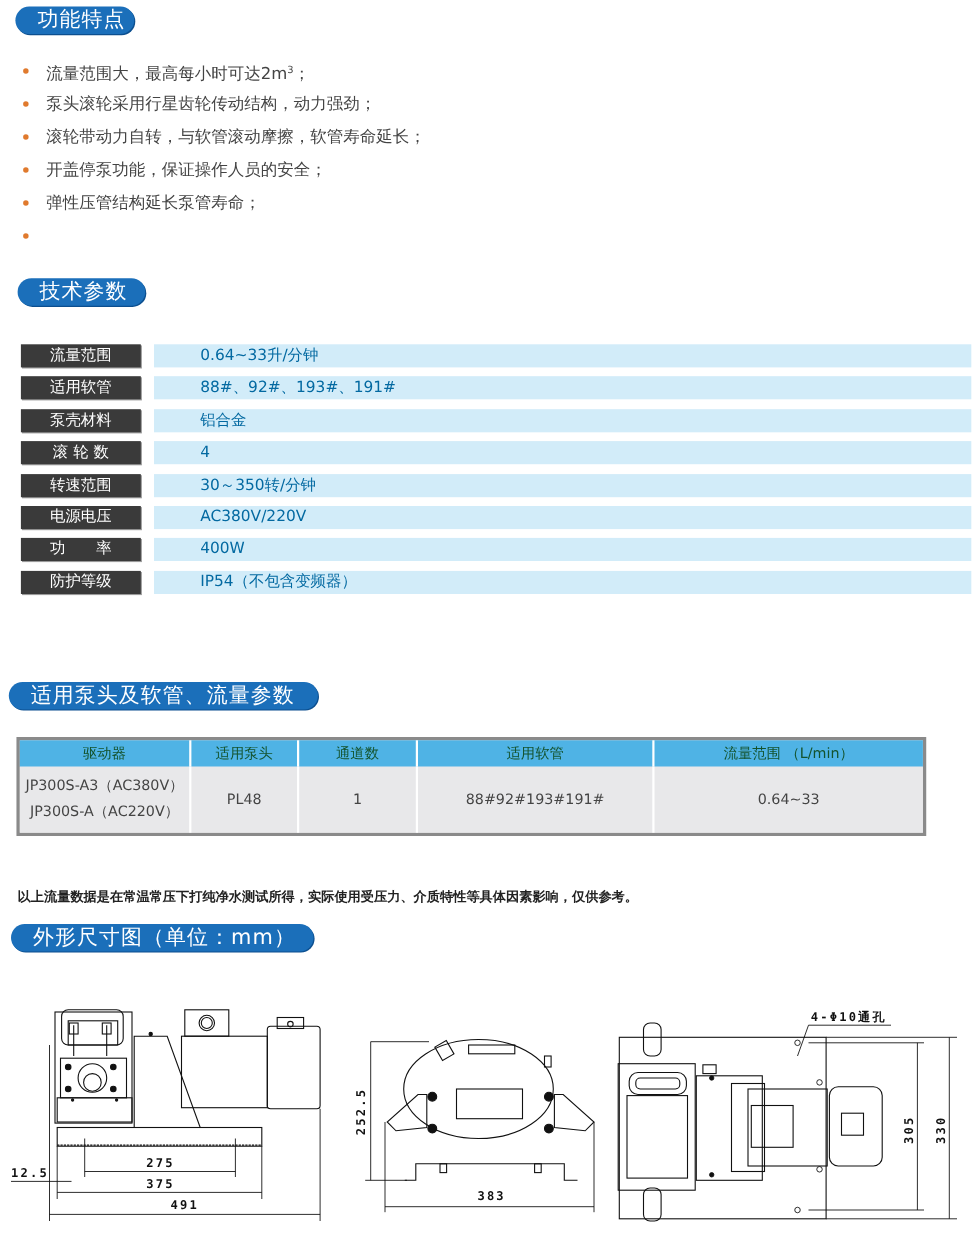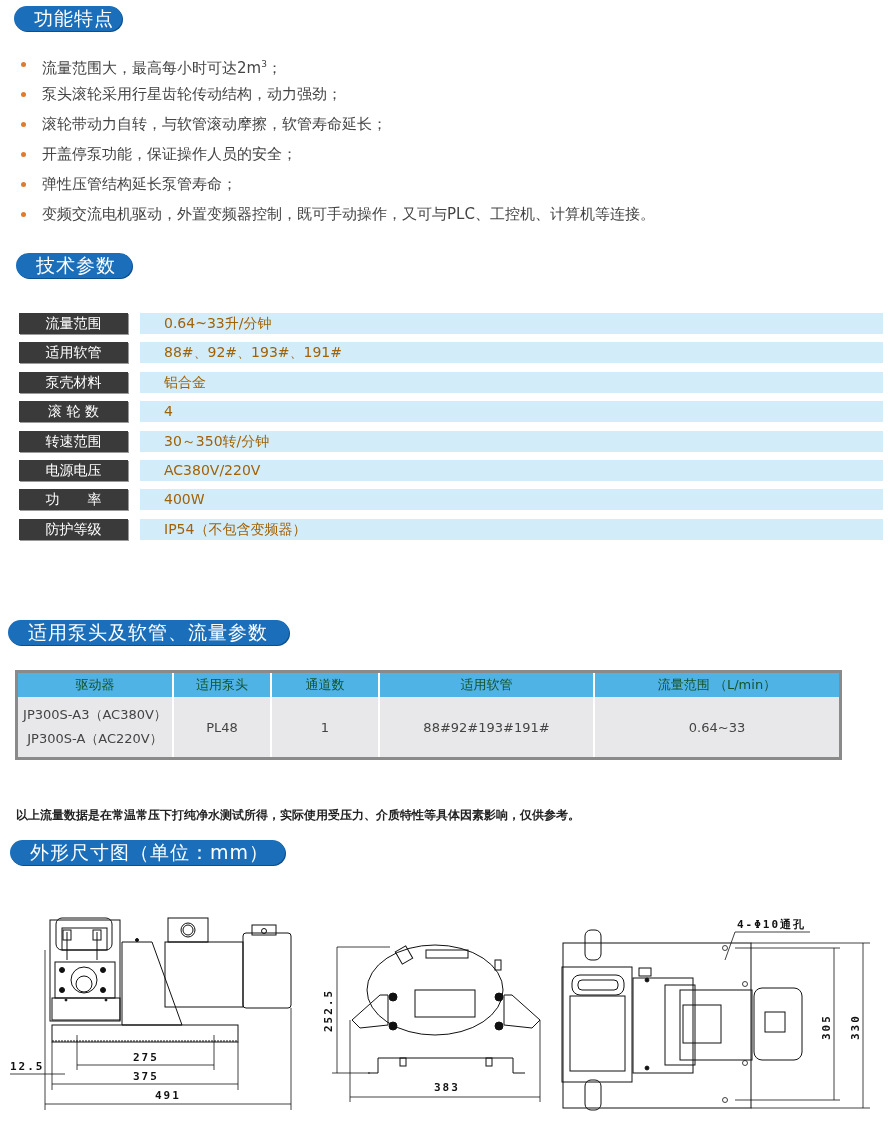--- a/index.html
+++ b/index.html
@@ -47,23 +47,23 @@
     font-size: 14px;
     text-align: center;
     line-height: 21px;
     box-shadow: 1px 1px 0 #9a9a9a;
   }
   .spec-value {
     position: absolute; left: 121px; top: 0; right: 0;
     height: 21px;
     background: #d2ecf9;
     font-size: 14px;
-    color: #a16207;
+    color: #0369a1;
     line-height: 21px;
-    padding-left: 24px;
+    padding-left: 42px;
   }
 
   .pump-table-wrap {
     position: absolute; left: 15px; top: 670px;
     width: 827px; height: 90px;
     border: 3px solid #8a8a8a;
     background: #e8e8ea;
   }
   .pump-table { width: 100%; border-collapse: collapse; table-layout: fixed; }
   .pump-table th {
@@ -97,21 +97,21 @@
 <div class="pill" style="left:14px; top:6px; width:108px;">
   <span>功能特点</span>
 </div>
 
 <ul class="features">
   <li><span class="dot"></span><span>流量范围大，最高每小时可达2m</span><sup>3</sup><span>；</span></li>
   <li><span class="dot"></span><span>泵头滚轮采用行星齿轮传动结构，动力强劲；</span></li>
   <li><span class="dot"></span><span>滚轮带动力自转，与软管滚动摩擦，软管寿命延长；</span></li>
   <li><span class="dot"></span><span>开盖停泵功能，保证操作人员的安全；</span></li>
   <li><span class="dot"></span><span>弹性压管结构延长泵管寿命；</span></li>
-  <li><span class="dot"></span><span>变频交流电机驱动，外置变频器控制，既可手动操作，又可与PLC、工控机、计算机等连接。</span></li>
+  <li><span class="dot"></span></li>
 </ul>
 
 <div class="pill" style="left:16px; top:253px; width:116px;">
   <span>技术参数</span>
 </div>
 
 <div class="spec-table">
   <div class="spec-row">
       <div class="spec-label">流量范围</div>
       <div class="spec-value">0.64~33升/分钟</div>

